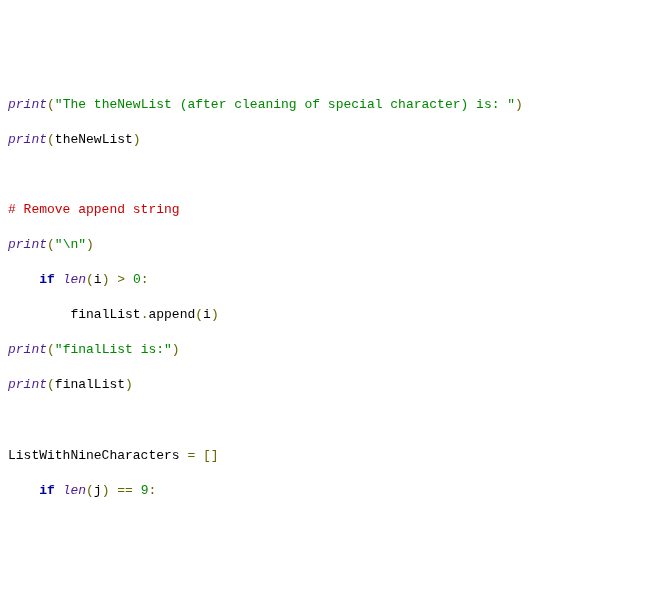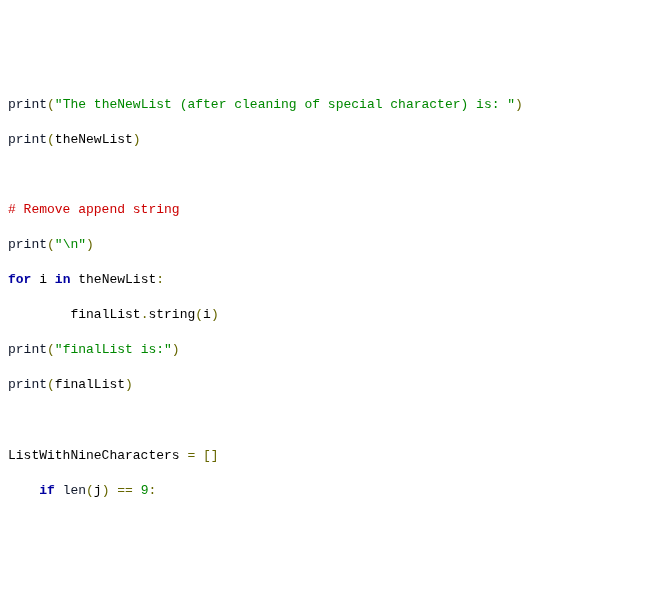--- a/index.html
+++ b/index.html
@@ -6,41 +6,41 @@
     margin: 0;
     padding: 8px;
     background: #ffffff;
     font-family: "Courier New", Courier, monospace;
     font-size: 13px;
     line-height: 1.35;
     white-space: pre;
     color: #000000;
   }
   .kw   { color: #0000a0; font-weight: bold; }   
-  .bi   { color: #0f172a; }                      
+  .bi   { color: #4c1d95; font-style: italic; }                      
   .op   { color: #666600; }                      
   .str  { color: #008800; }                      
   .num  { color: #008800; }                      
   .cmt  { color: #cc0000; }                      
   .nm   { color: #000000; }                      
   .line { display: block; }
 </style>
 </head>
 <body>
 
 
 
 <div>
 <span class="line"><span class="bi">print</span><span class="op">(</span><span class="str">"The theNewList (after cleaning of special character) is: "</span><span class="op">)</span></span>
 <span class="line"><span class="bi">print</span><span class="op">(</span><span class="nm">theNewList</span><span class="op">)</span></span>
 <span class="line"> </span>
 <span class="line"><span class="cmt"># Remove append string</span></span>
 <span class="line"><span class="bi">print</span><span class="op">(</span><span class="str">"\n"</span><span class="op">)</span></span>
-<span class="line"><span class="kw">for</span> <span class="nm">i</span> <span class="kw">in</span> <span class="nm">theNewList</span><span class="op">:</span></span>
-<span class="line"><span>        </span><span class="nm">finalList</span><span class="op">.</span><span class="nm">string</span><span class="op">(</span><span class="nm">i</span><span class="op">)</span></span>
+<span class="line"><span>    </span><span class="kw">if</span> <span class="bi">len</span><span class="op">(</span><span class="nm">i</span><span class="op">)</span><span class="op"> &gt; </span><span class="num">0</span><span class="op">:</span></span>
+<span class="line"><span>        </span><span class="nm">finalList</span><span class="op">.</span><span class="nm">append</span><span class="op">(</span><span class="nm">i</span><span class="op">)</span></span>
 <span class="line"><span class="bi">print</span><span class="op">(</span><span class="str">"finalList is:"</span><span class="op">)</span></span>
 <span class="line"><span class="bi">print</span><span class="op">(</span><span class="nm">finalList</span><span class="op">)</span></span>
 <span class="line"> </span>
 <span class="line"><span class="nm">ListWithNineCharacters</span><span class="op"> = </span><span class="op">[]</span></span>
 <span class="line"><span>    </span><span class="kw">if</span> <span class="bi">len</span><span class="op">(</span><span class="nm">j</span><span class="op">)</span><span class="op"> == </span><span class="num">9</span><span class="op">:</span></span>
 
 
 
 
 

